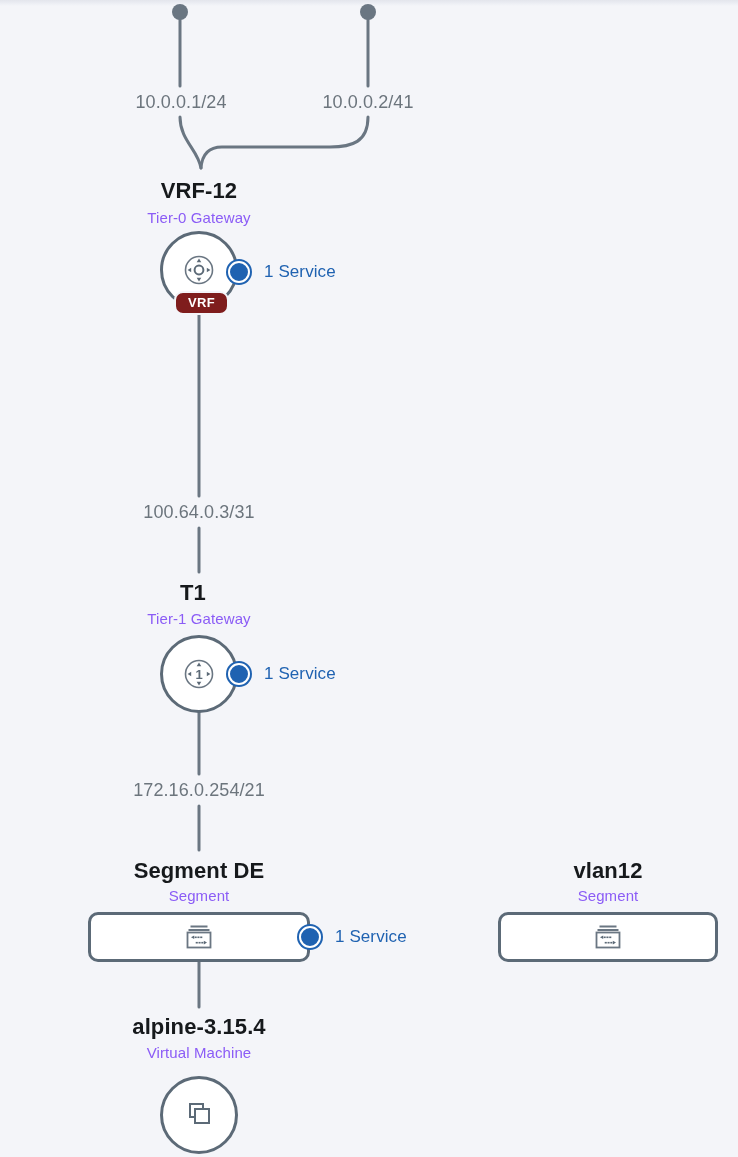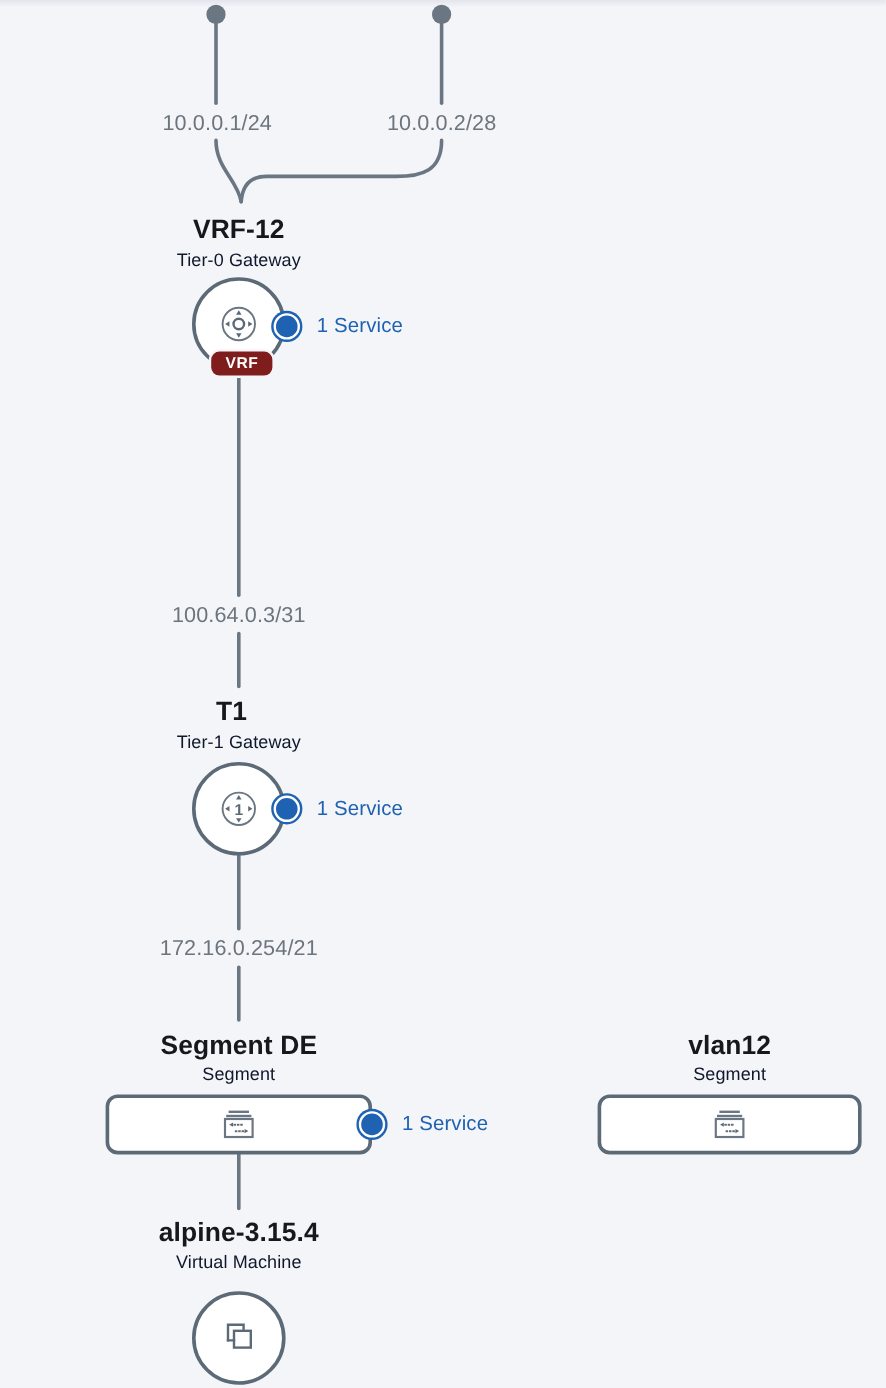--- a/index.html
+++ b/index.html
@@ -47,21 +47,21 @@
     letter-spacing: .1px;
   }
   .lbl-title {
     font-size: 22px;
     font-weight: bold;
     color: #16191c;
     letter-spacing: .1px;
   }
   .lbl-sub {
     font-size: 15px;
-    color: #0f172a;
+    color: #8b5cf6;
     letter-spacing: .1px;
   }
   .center {
     transform: translateX(-50%);
   }
 
   
   .node-circle {
     position: absolute;
     width: 78px;
@@ -154,21 +154,21 @@
       <line x1="199" y1="806" x2="199" y2="850"></line>
 
       <line x1="199" y1="962" x2="199" y2="1007"></line>
     </g>
 
     <circle cx="180" cy="12" r="8" fill="#6a7682"></circle>
     <circle cx="368" cy="12" r="8" fill="#6a7682"></circle>
   </svg>
 
   <div class="lbl lbl-edge center" style="left:181px; top:93px;">10.0.0.1/24</div>
-  <div class="lbl lbl-edge center" style="left:368px; top:93px;">10.0.0.2/28</div>
+  <div class="lbl lbl-edge center" style="left:368px; top:93px;">10.0.0.2/41</div>
 
   <div class="lbl lbl-title center" style="left:199px; top:180px;">VRF-12</div>
   <div class="lbl lbl-sub center" style="left:199px; top:210px;">Tier-0 Gateway</div>
 
   <div class="node-circle" style="left:160px; top:231px;">
     <svg width="40" height="40" viewBox="0 0 40 40">
       <circle cx="20" cy="20" r="13.5" fill="none" stroke="#6a7682" stroke-width="1.6"></circle>
       <circle cx="20" cy="20" r="4.4" fill="none" stroke="#5c6a77" stroke-width="2"></circle>
       <g fill="#5c6a77">
 

